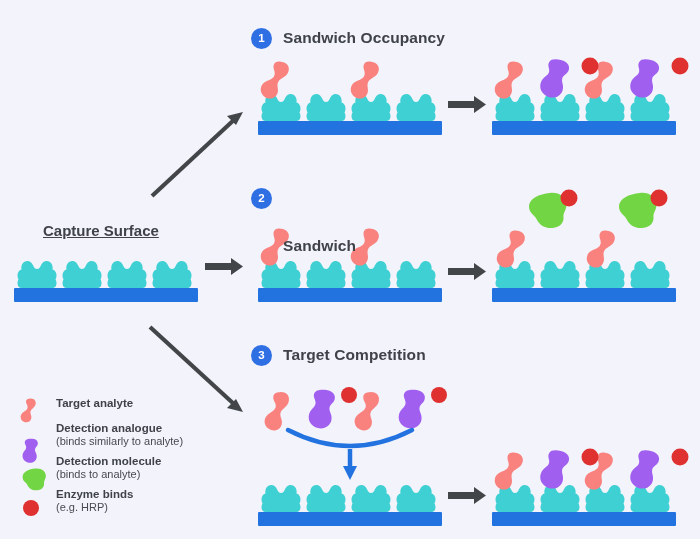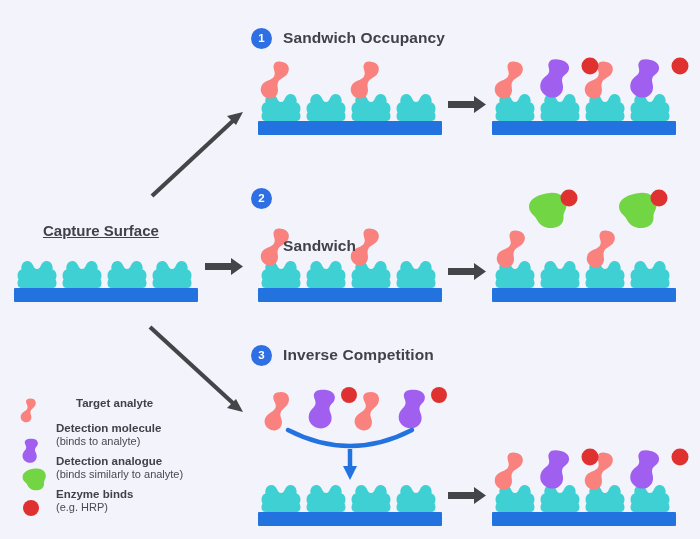--- a/index.html
+++ b/index.html
@@ -255,41 +255,41 @@
 
   <div class="capture-label" style="left:43px;top:222px;">Capture Surface</div>
 
   <div class="badge" style="left:251px;top:28px;">1</div>
   <div class="panel-title" style="left:283px;top:29px;">Sandwich Occupancy</div>
 
   <div class="badge" style="left:251px;top:188px;">2</div>
   <div class="panel-title" style="left:283px;top:189px;margin-top:48px;">Sandwich</div>
 
   <div class="badge" style="left:251px;top:345px;">3</div>
-  <div class="panel-title" style="left:283px;top:346px;">Inverse Competition</div>
+  <div class="panel-title" style="left:283px;top:346px;">Target Competition</div>
 
   <div id="legend">
     <div class="leg-row" style="height:28px;">
       <div class="leg-text">
-        <div class="leg-title" style="padding-top:5px;margin-left:20px;">Target analyte</div>
+        <div class="leg-title" style="padding-top:5px;">Target analyte</div>
+      </div>
+    </div>
+    <div class="leg-row" style="height:31px;">
+      <div class="leg-text">
+        <div class="leg-title">Detection analogue</div>
+        <div class="leg-sub">(binds similarly to analyte)</div>
       </div>
     </div>
     <div class="leg-row" style="height:31px;">
       <div class="leg-text">
         <div class="leg-title">Detection molecule</div>
         <div class="leg-sub">(binds to analyte)</div>
       </div>
     </div>
     <div class="leg-row" style="height:31px;">
       <div class="leg-text">
-        <div class="leg-title">Detection analogue</div>
-        <div class="leg-sub">(binds similarly to analyte)</div>
-      </div>
-    </div>
-    <div class="leg-row" style="height:31px;">
-      <div class="leg-text">
         <div class="leg-title">Enzyme binds</div>
         <div class="leg-sub">(e.g. HRP)</div>
       </div>
     </div>
   </div>
 
 </div>
 
 </body></html>

